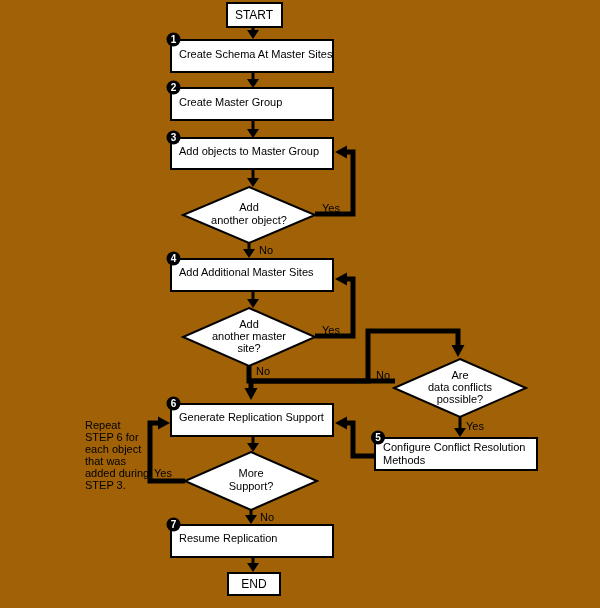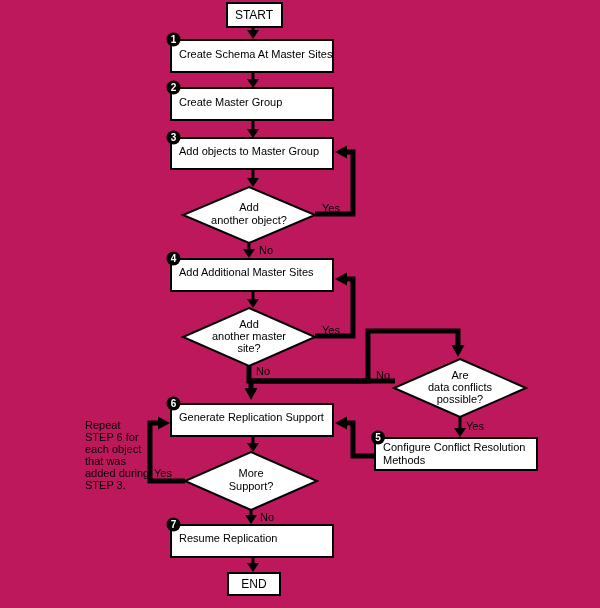--- a/index.html
+++ b/index.html
@@ -1,16 +1,16 @@
 <!DOCTYPE html>
 <html><head>
 <meta charset="utf-8">
 <style>
   html, body { margin: 0; padding: 0; background: #ffffff; }
-  #stage { position: relative; width: 600px; height: 608px; background: #be185d; overflow: hidden; }
+  #stage { position: relative; width: 600px; height: 608px; background: #a16207; overflow: hidden; }
   svg text {
     font-family: "Liberation Sans", sans-serif;
     font-size: 11px;
     fill: #000000;
   }
   .box     { fill: #ffffff; stroke: #000000; stroke-width: 2; }
   .diamond { fill: #ffffff; stroke: #000000; stroke-width: 2; }
   .thin    { stroke: #000000; stroke-width: 3; fill: none; }
   .thick   { stroke: #000000; stroke-width: 5; fill: none; }
   .head    { fill: #000000; stroke: none; }

